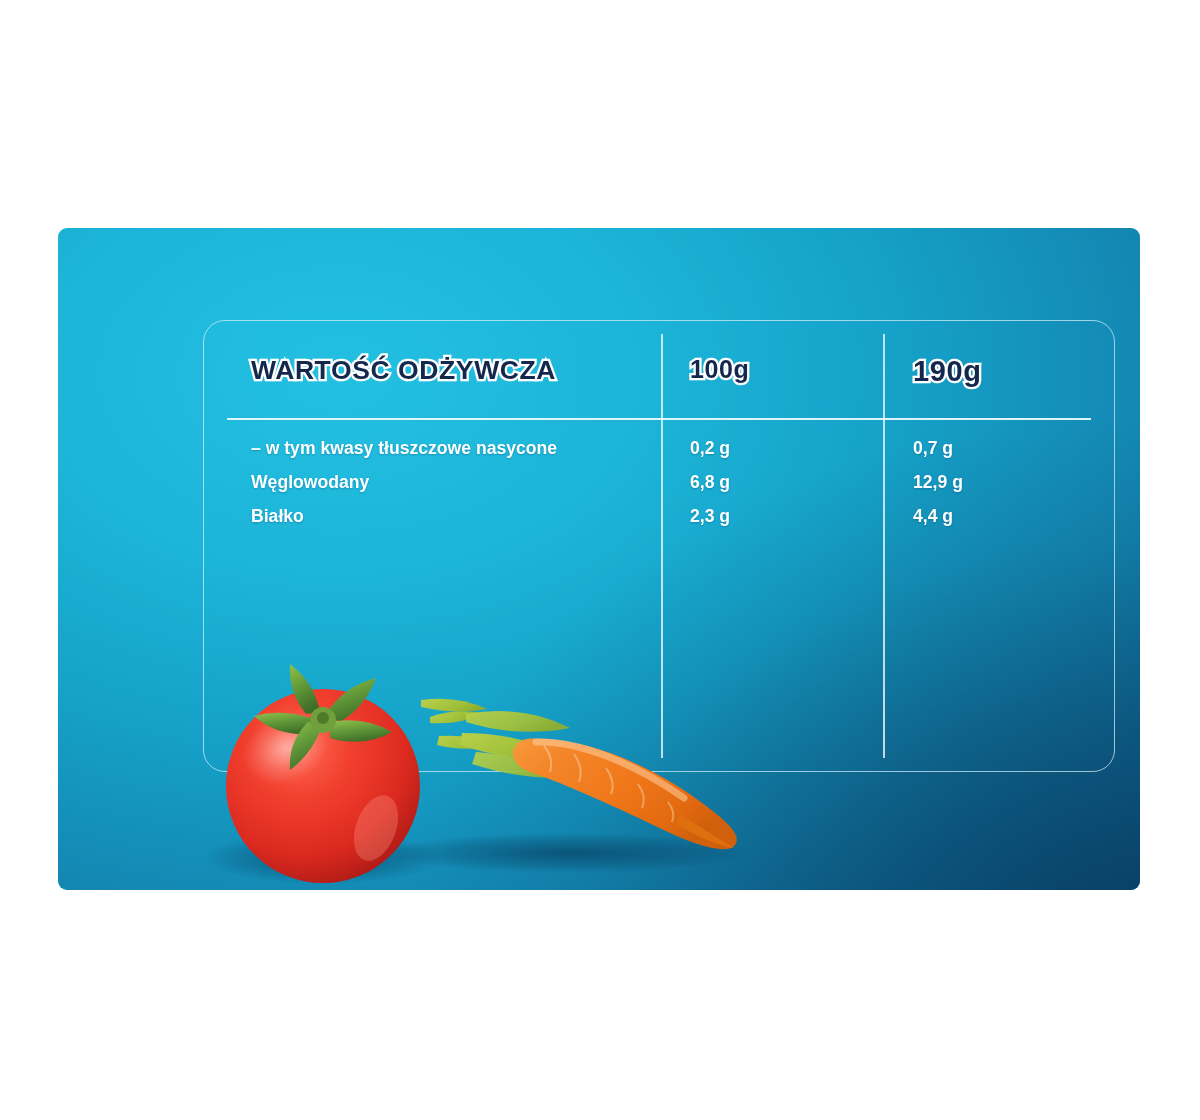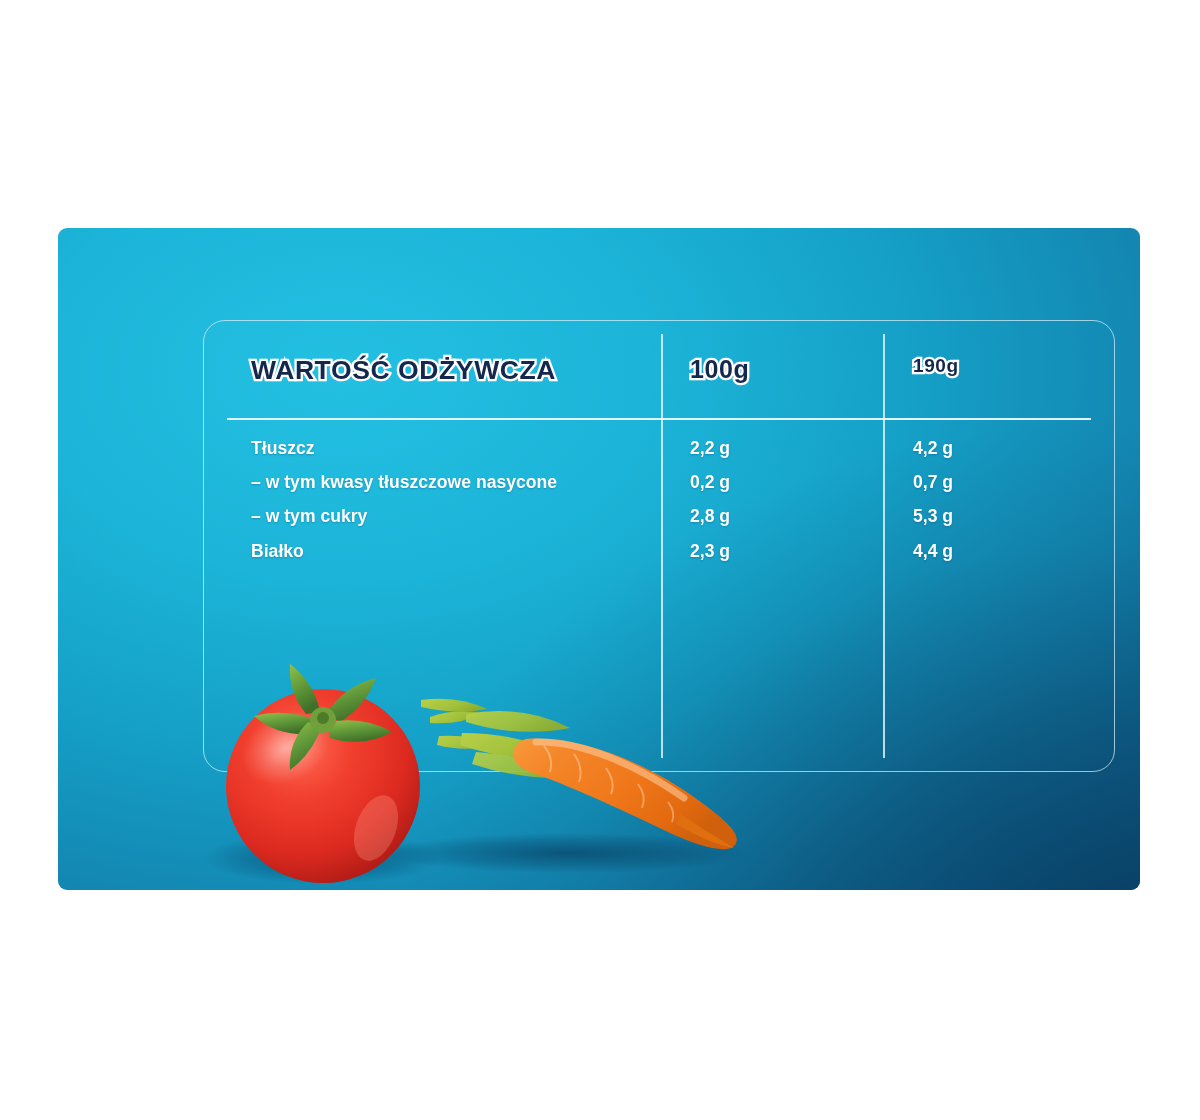--- a/index.html
+++ b/index.html
@@ -41,21 +41,21 @@
   .hdr{
     position:absolute;top:35px;
     font-weight:bold;letter-spacing:.6px;
     color:#14274d;
     -webkit-text-stroke:4.6px #ffffff;
     paint-order:stroke fill;
     white-space:nowrap;
   }
   .hdr.title{left:48px;font-size:26.5px;}
   .hdr.col1{left:487px;font-size:25px;}
-  .hdr.col2{left:710px;font-size:19px;}
+  .hdr.col2{left:710px;font-size:29px;}
 
   .rows{position:absolute;left:0;top:118px;width:100%;}
   .row{position:relative;height:34.2px;}
   .row .lbl,.row .v1,.row .v2{
     position:absolute;top:0;
     color:#ffffff;font-weight:bold;font-size:17.6px;white-space:nowrap;
     text-shadow:0 1px 2px rgba(0,60,95,.30);
   }
   .row .lbl{left:48px;}
   .row .v1{left:487px;}
@@ -81,38 +81,33 @@
       <div class="vdiv c2"></div>
       <div class="hdiv"></div>
 
       <div class="hdr title">WARTOŚĆ ODŻYWCZA</div>
       <div class="hdr col1">100g</div>
       <div class="hdr col2">190g</div>
 
       <div class="rows">
 
 
-        <div class="row">
-          <span class="lbl">Tłuszcz</span>
-          <span class="v1">2,2 g</span>
-          <span class="v2">4,2 g</span>
-        </div>
 
         <div class="row">
           <span class="lbl">– w tym kwasy tłuszczowe nasycone</span>
           <span class="v1">0,2 g</span>
           <span class="v2">0,7 g</span>
         </div>
 
-
         <div class="row">
-          <span class="lbl">– w tym cukry</span>
-          <span class="v1">2,8 g</span>
-          <span class="v2">5,3 g</span>
+          <span class="lbl">Węglowodany</span>
+          <span class="v1">6,8 g</span>
+          <span class="v2">12,9 g</span>
         </div>
+
 
 
         <div class="row">
           <span class="lbl">Białko</span>
           <span class="v1">2,3 g</span>
           <span class="v2">4,4 g</span>
         </div>
 
 
       </div>

